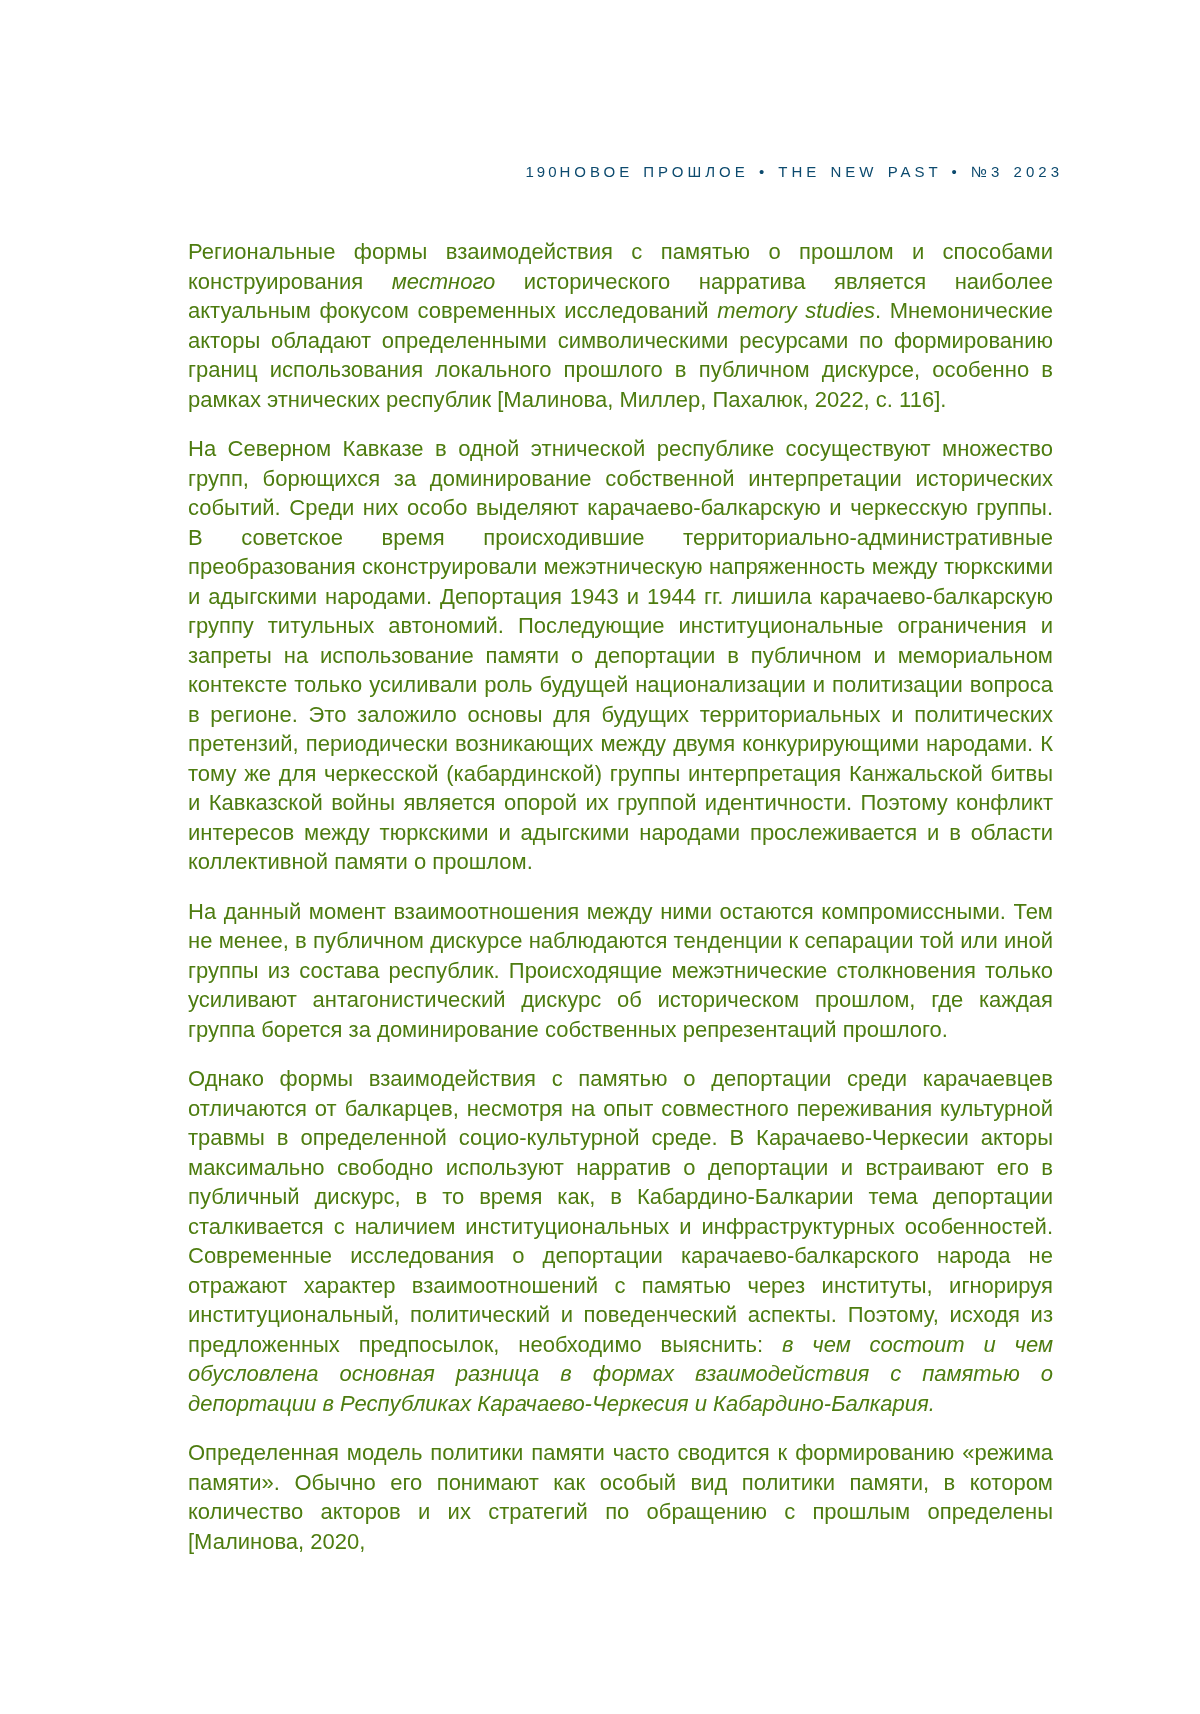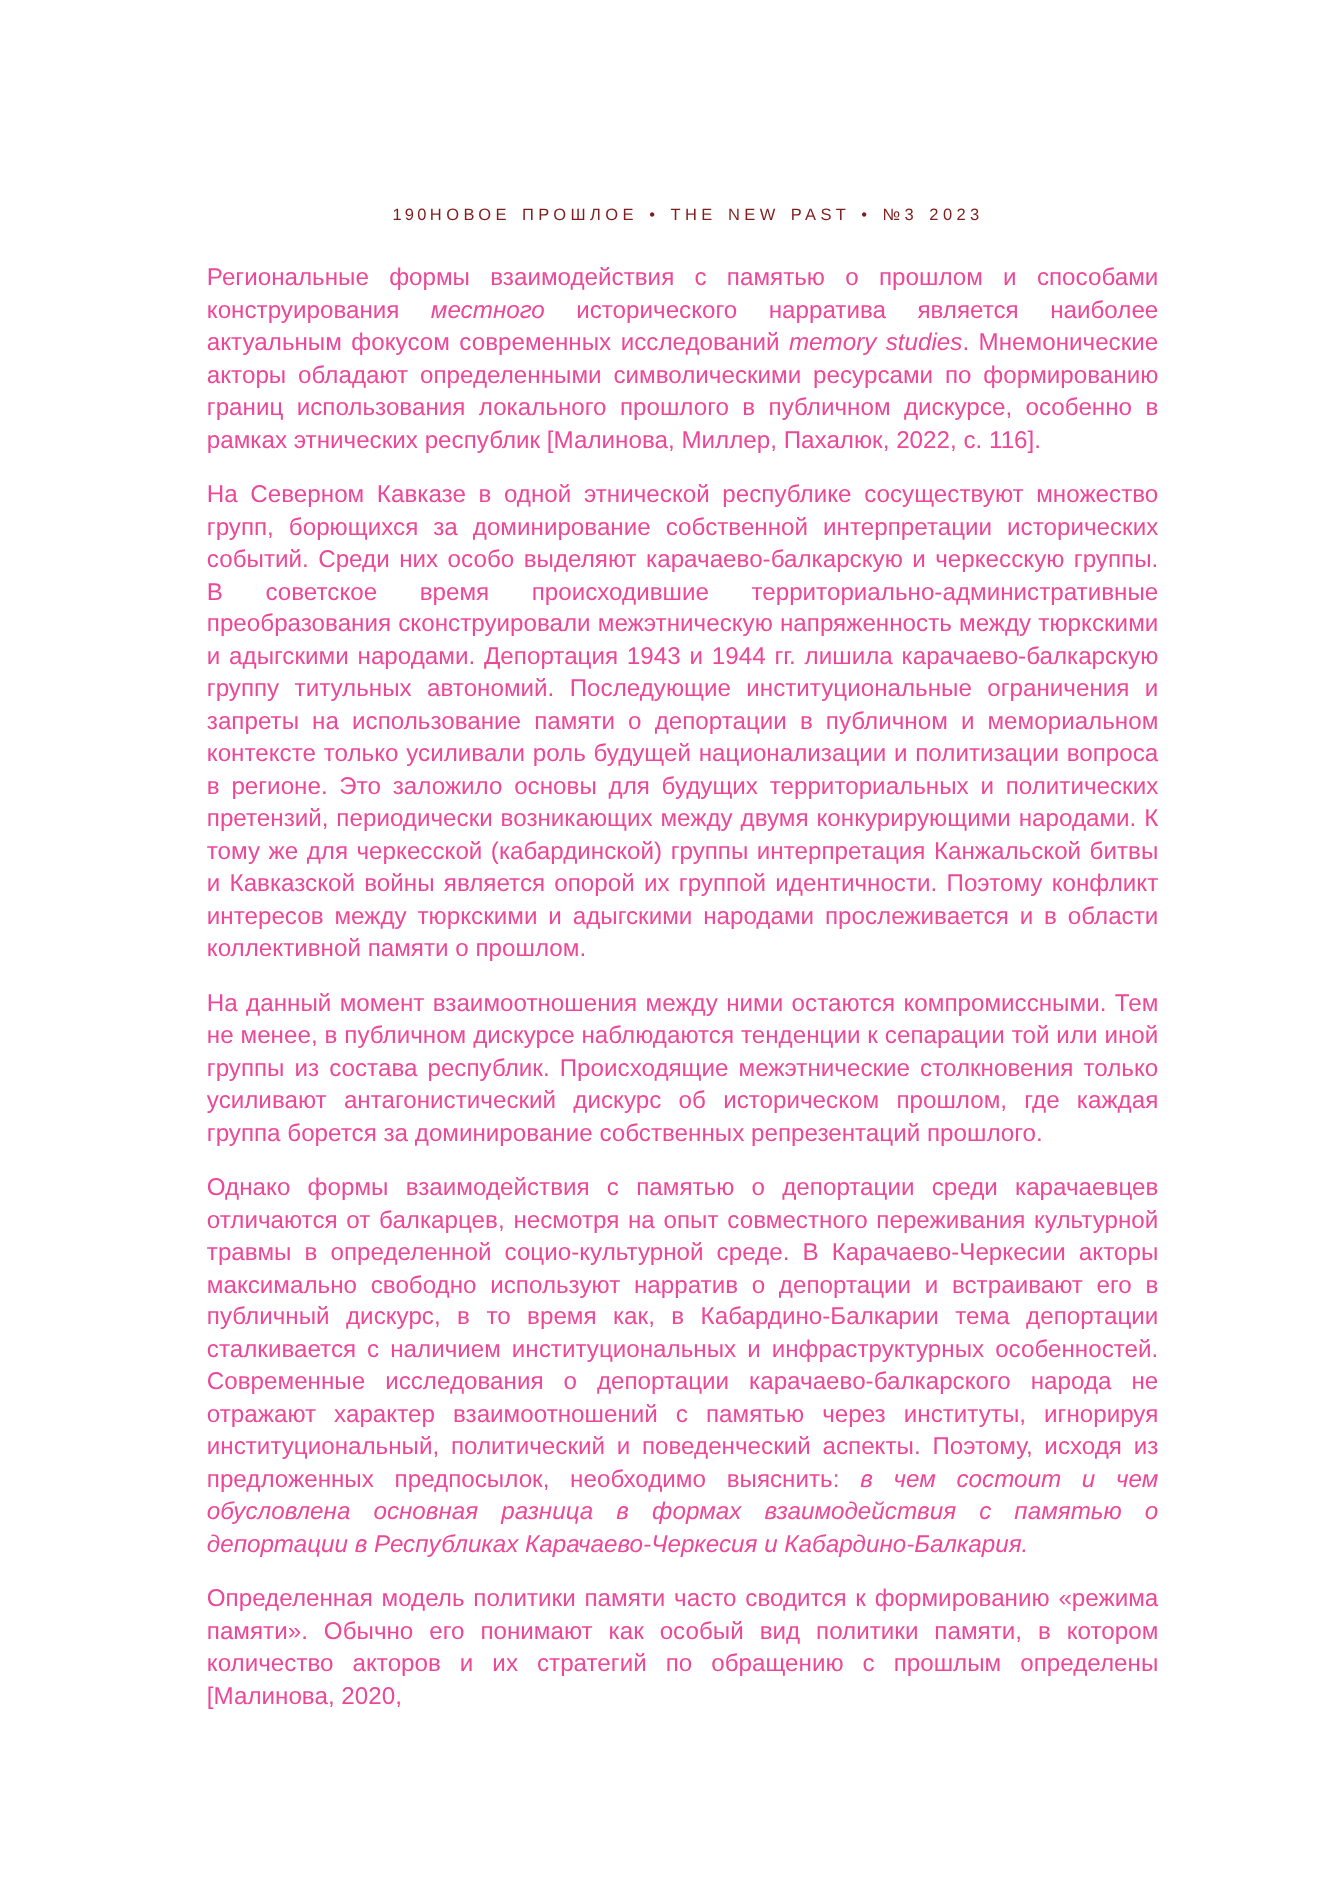--- a/index.html
+++ b/index.html
@@ -14,41 +14,40 @@
     background: #ffffff;
     overflow: hidden;
     font-family: "Liberation Sans", "DejaVu Sans", sans-serif;
   }
   .running-head {
     position: absolute;
     top: 163px;
     left: 188px;
     right: 137px;
     display: flex;
-    justify-content: center;
+    justify-content: flex-end;
     align-items: baseline;
-    color: #7f1d1d;
+    color: #0c4a6e;
     font-size: 15px;
     font-weight: 400;
   }
   .running-head .page-number {
     letter-spacing: 3px;
   }
   .running-head .journal-title {
     letter-spacing: 4px;
     word-spacing: 2px;
     white-space: nowrap;
-    margin-top: 24px;
   }
   .body-text {
     position: absolute;
     top: 237px;
     left: 188px;
     width: 865px;
-    color: #ec4899;
+    color: #4d7c0f;
     font-size: 22px;
     line-height: 29.5px;
   }
   .para {
     margin: 0 0 20px 0;
     text-align: justify;
   }
   .para:last-child {
     margin-bottom: 4px;
   }

